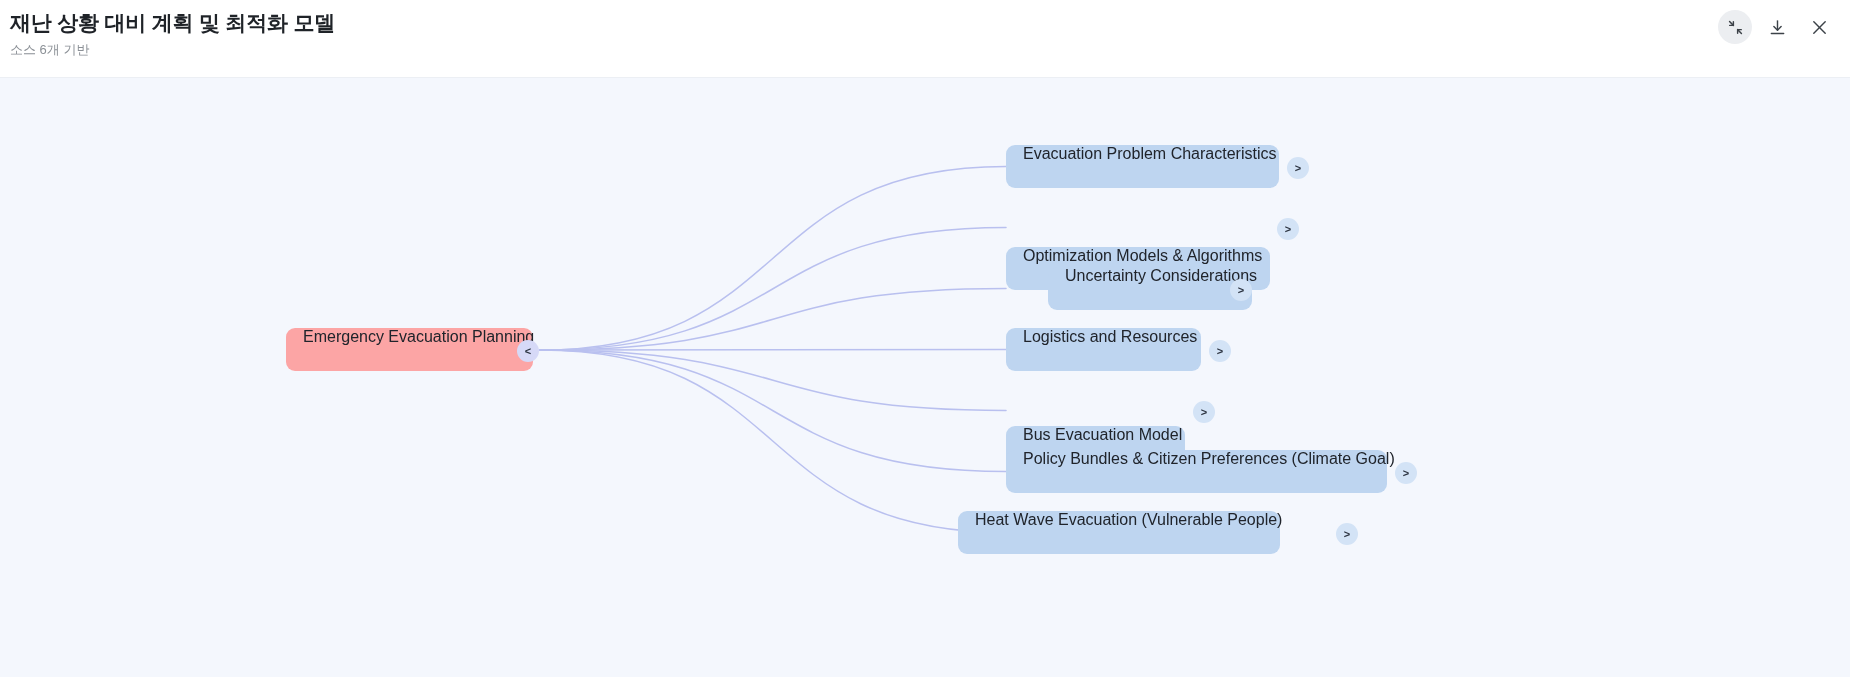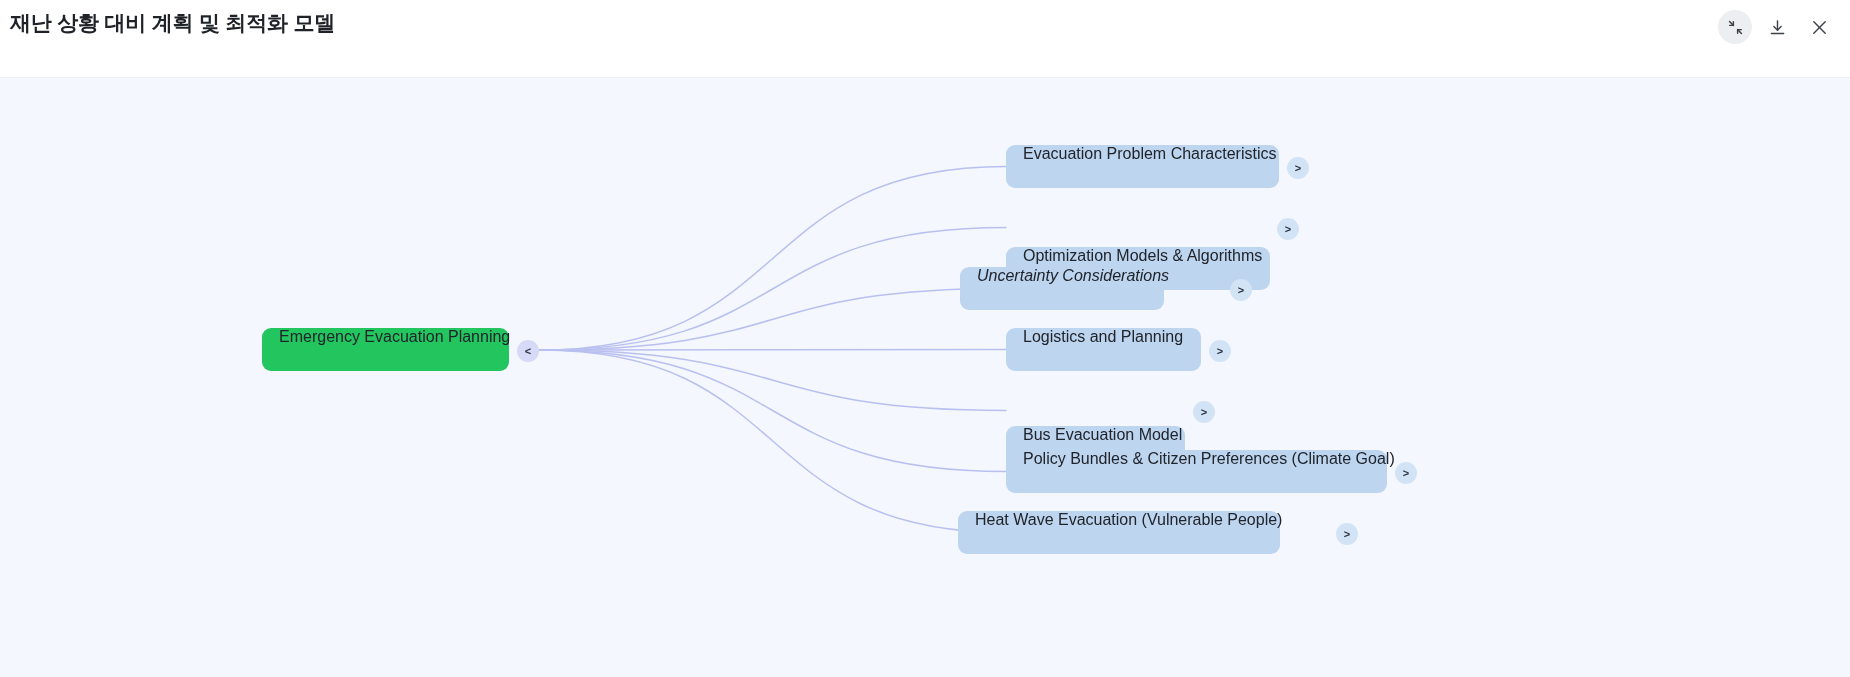--- a/index.html
+++ b/index.html
@@ -109,21 +109,22 @@
     border-radius: 9px;
     padding: 0 17px;
     box-sizing: border-box;
     font-size: 16px;
     color: #20242b;
     white-space: nowrap;
     cursor: pointer;
     user-select: none;
   }
   .node-root {
-    background: #22c55e;
+    background: #fca5a5;
+    margin-left: 24px;
   }
   .node-child {
     background: #bed5f0;
   }
 
   .toggle {
     position: absolute;
     width: 22px;
     height: 22px;
     border-radius: 50%;
@@ -147,20 +148,21 @@
   }
 </style>
 </head>
 <body>
 
 <div id="app">
 
   <div class="header">
     <div class="header-text">
       <div class="header-title">재난 상황 대비 계획 및 최적화 모델</div>
+      <div class="header-subtitle">소스 6개 기반</div>
     </div>
 
     <div class="header-actions">
       <button class="icon-btn active">
         <span>
           <svg width="17" height="17" viewBox="0 0 20 20" fill="none" stroke="#3c4248" stroke-width="1.7" stroke-linecap="round" stroke-linejoin="round">
             <path d="M3 3 L7.5 7.5"></path>
             <path d="M12.5 12.5 L17 17"></path>
             <path d="M7.5 3.2 L7.5 7.5 L3.2 7.5"></path>
             <path d="M12.5 16.8 L12.5 12.5 L16.8 12.5"></path>
@@ -209,26 +211,26 @@
         </div>
         <button class="toggle toggle-root" style="left: 517px; top: 262px;">&lt;</button>
         <div class="node node-child" style="left: 1006px; top: 67px; width: 273px;">
           <span>Evacuation Problem Characteristics</span>
         </div>
         <button class="toggle toggle-child" style="left: 1287px; top: 79px;">&gt;</button>
         <div class="node node-child" style="left: 1006px; top: 128px; width: 264px; margin-top: 41px;">
           <span>Optimization Models &amp; Algorithms</span>
         </div>
         <button class="toggle toggle-child" style="left: 1277px; top: 140px;">&gt;</button>
-        <div class="node node-child" style="left: 960px; top: 189px; width: 204px; font-style: italic;">
+        <div class="node node-child" style="left: 1048px; top: 189px; width: 204px;">
           <span>Uncertainty Considerations</span>
         </div>
         <button class="toggle toggle-child" style="left: 1230px; top: 201px;">&gt;</button>
         <div class="node node-child" style="left: 1006px; top: 250px; width: 195px;">
-          <span>Logistics and Planning</span>
+          <span>Logistics and Resources</span>
         </div>
         <button class="toggle toggle-child" style="left: 1209px; top: 262px;">&gt;</button>
         <div class="node node-child" style="left: 1006px; top: 311px; width: 179px; margin-top: 37px;">
           <span>Bus Evacuation Model</span>
         </div>
         <button class="toggle toggle-child" style="left: 1193px; top: 323px;">&gt;</button>
         <div class="node node-child" style="left: 1006px; top: 372px; width: 381px;">
           <span>Policy Bundles &amp; Citizen Preferences (Climate Goal)</span>
         </div>
         <button class="toggle toggle-child" style="left: 1395px; top: 384px;">&gt;</button>

